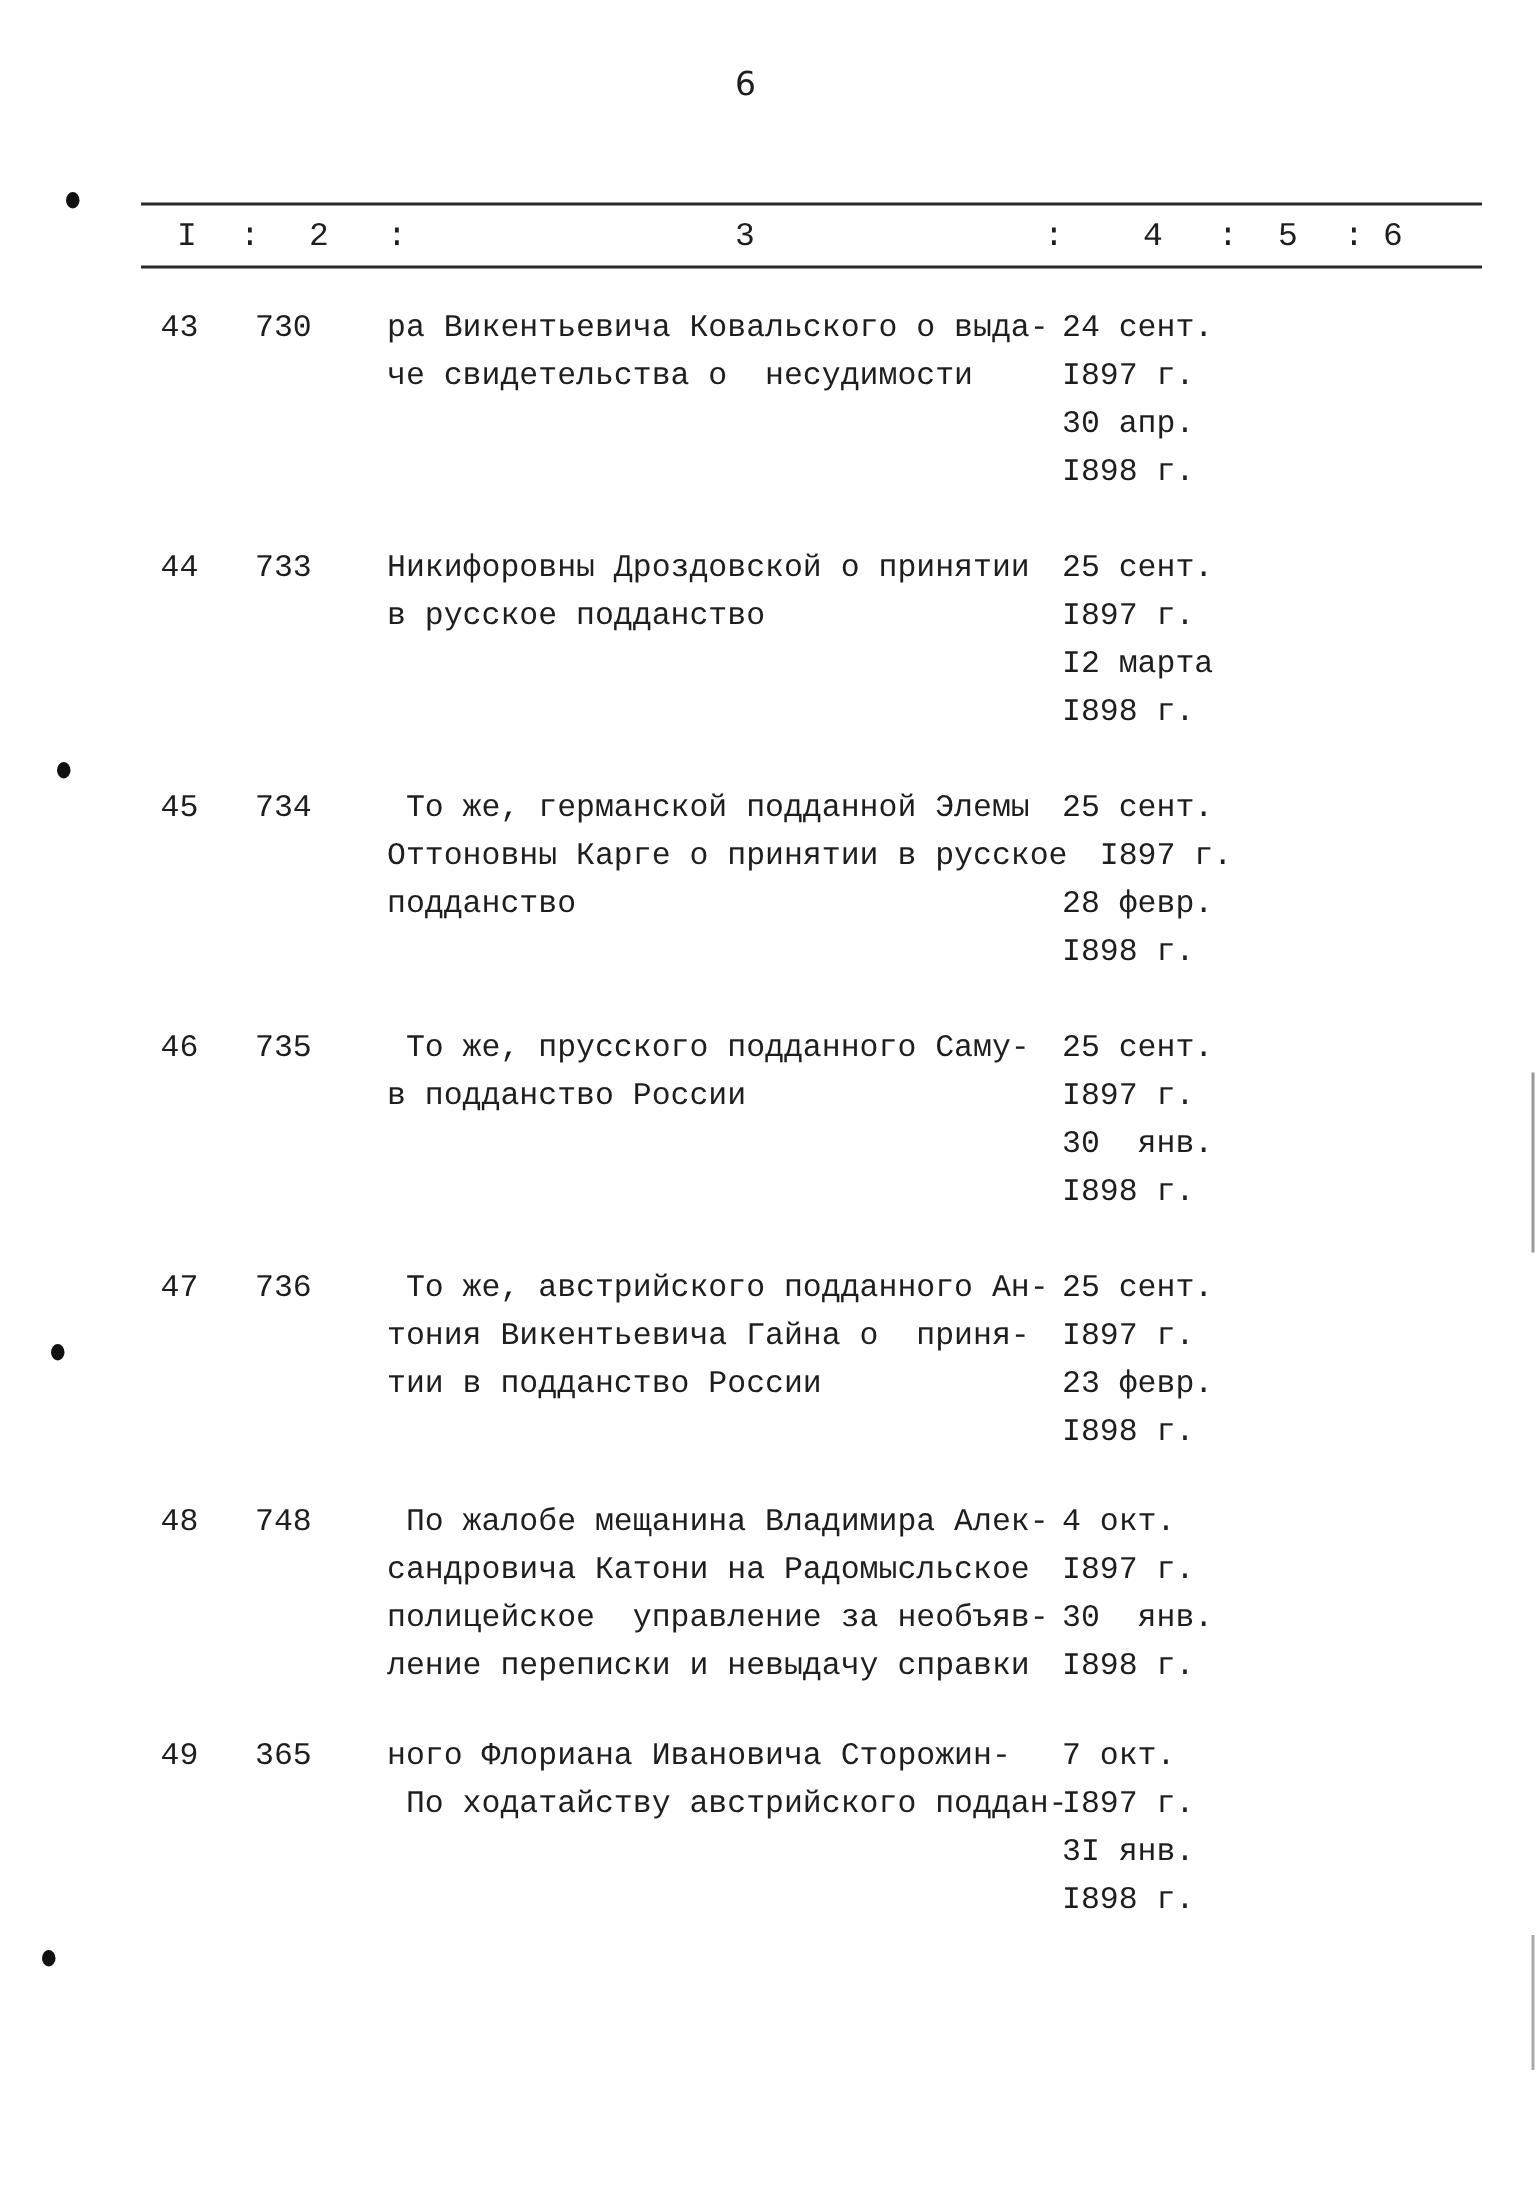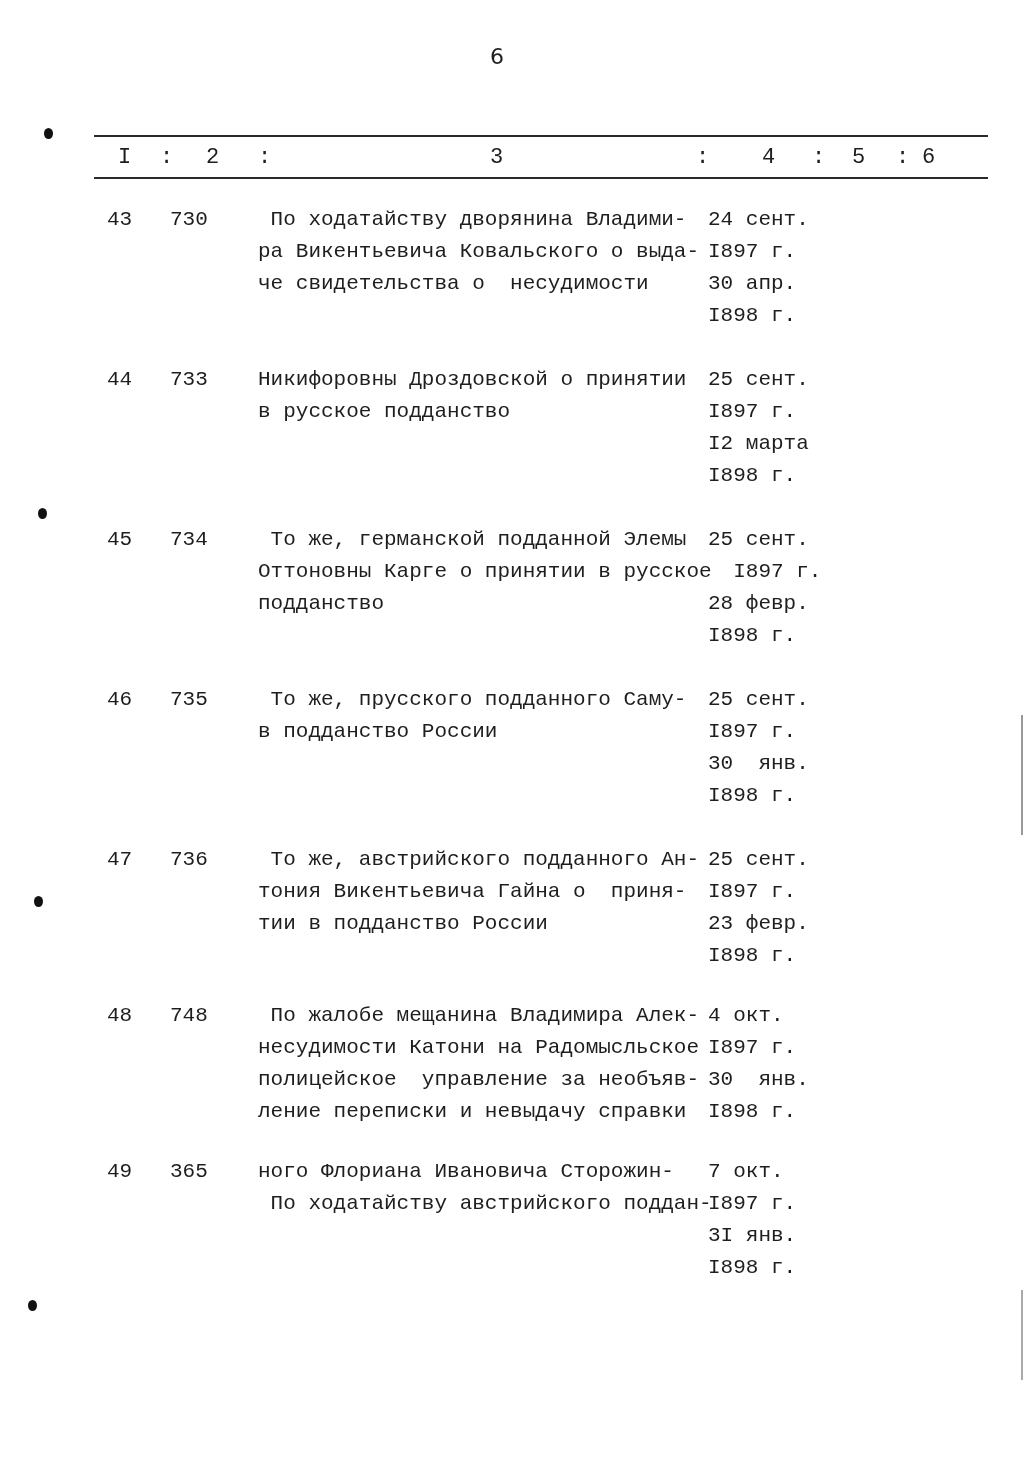--- a/index.html
+++ b/index.html
@@ -40,21 +40,21 @@
   <span class="hdr" style="left:852px">5</span>
   <span class="hdr" style="left:896px">:</span>
   <span class="hdr" style="left:922px">6</span>
 </div>
 <div class="rule bottom"></div>
 
 <div id="rows">
     <div class="row" style="top: 204px;">
       <span class="num">43</span>
       <span class="code">730</span>
-      <div class="desc"><span class="line"> По ходатайству дворянина Владими-</span><span class="line">ра Викентьевича Ковальского о выда-</span><span class="line">че свидетельства о  несудимости</span></div>
+      <div class="desc"><span class="line">ра Викентьевича Ковальского о выда-</span><span class="line">че свидетельства о  несудимости</span></div>
       <div class="dates"><span class="line">24 сент.</span><span class="line">I897 г.</span><span class="line">30 апр.</span><span class="line">I898 г.</span></div>
     </div>
     <div class="row" style="top: 364px;">
       <span class="num">44</span>
       <span class="code">733</span>
       <div class="desc"><span class="line">Никифоровны Дроздовской о принятии</span><span class="line">в русское подданство</span></div>
       <div class="dates"><span class="line">25 сент.</span><span class="line">I897 г.</span><span class="line">I2 марта</span><span class="line">I898 г.</span></div>
     </div>
     <div class="row" style="top: 524px;">
       <span class="num">45</span>
@@ -70,21 +70,21 @@
     </div>
     <div class="row" style="top: 844px;">
       <span class="num">47</span>
       <span class="code">736</span>
       <div class="desc"><span class="line"> То же, австрийского подданного Ан-</span><span class="line">тония Викентьевича Гайна о  приня-</span><span class="line">тии в подданство России</span></div>
       <div class="dates"><span class="line">25 сент.</span><span class="line">I897 г.</span><span class="line">23 февр.</span><span class="line">I898 г.</span></div>
     </div>
     <div class="row" style="top: 1000px;">
       <span class="num">48</span>
       <span class="code">748</span>
-      <div class="desc"><span class="line"> По жалобе мещанина Владимира Алек-</span><span class="line">несудимости Катони на Радомысльское</span><span class="line">полицейское  управление за необъяв-</span><span class="line">ление переписки и невыдачу справки</span></div>
+      <div class="desc"><span class="line"> По жалобе мещанина Владимира Алек-</span><span class="line">сандровича Катони на Радомысльское</span><span class="line">полицейское  управление за необъяв-</span><span class="line">ление переписки и невыдачу справки</span></div>
       <div class="dates"><span class="line">4 окт.</span><span class="line">I897 г.</span><span class="line">30  янв.</span><span class="line">I898 г.</span></div>
     </div>
     <div class="row" style="top: 1156px;">
       <span class="num">49</span>
       <span class="code">365</span>
       <div class="desc"><span class="line">ного Флориана Ивановича Сторожин-</span><span class="line"> По ходатайству австрийского поддан-</span></div>
       <div class="dates"><span class="line">7 окт.</span><span class="line">I897 г.</span><span class="line">3I янв.</span><span class="line">I898 г.</span></div>
     </div>
   </div>
 

